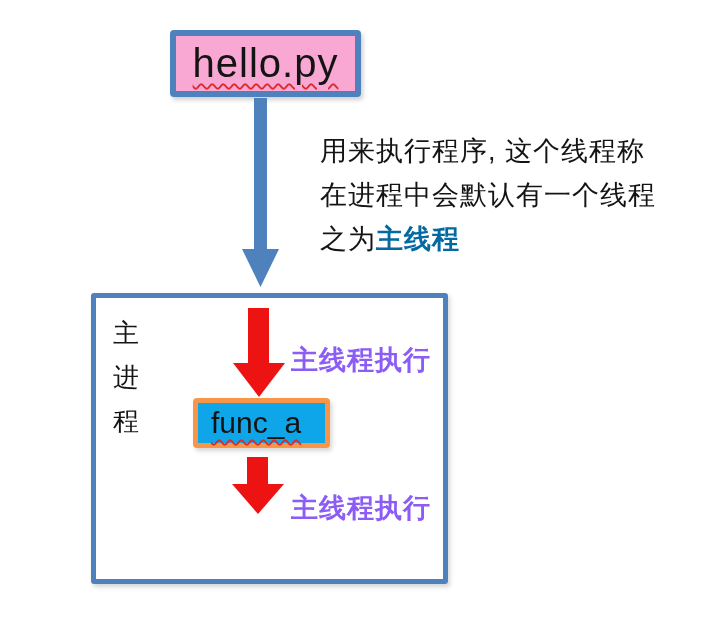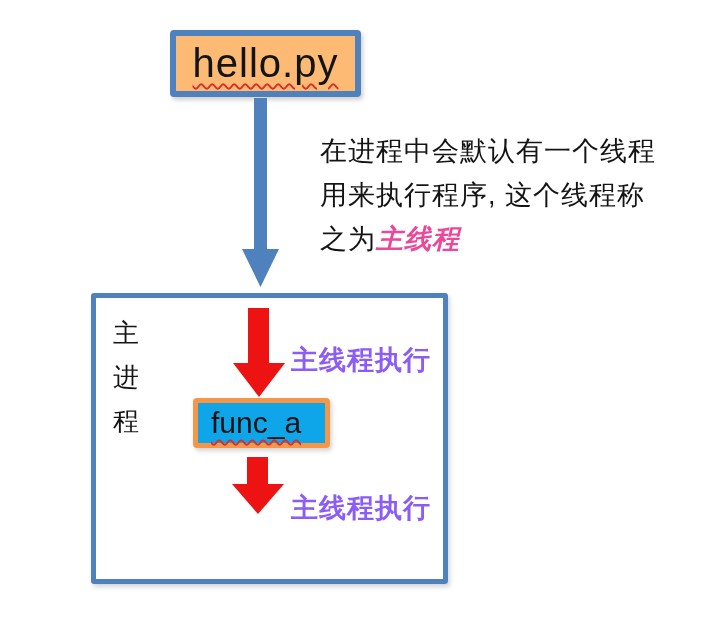--- a/index.html
+++ b/index.html
@@ -10,21 +10,21 @@
     overflow: hidden;
     font-family: "Liberation Sans", sans-serif;
   }
   .canvas { position: absolute; left: 0; top: 0; width: 720px; height: 617px; }
 
   
   .file-box {
     position: absolute; left: 170px; top: 30px;
     width: 191px; height: 67px;
     border: 6px solid #4F81BD; border-radius: 4px;
-    background: #fdba74;
+    background: #f9a8d4;
     display: flex; align-items: center; justify-content: center;
     box-shadow: 2px 3px 4px rgba(120,120,120,0.35);
   }
   .file-box .label { font-size: 40px; color: #141414; letter-spacing: 1px; }
 
   
   .squiggle {
     text-decoration: underline;
     text-decoration-style: wavy;
     text-decoration-color: #DB2B2B;
@@ -38,21 +38,21 @@
   .red-arrow-1 { left: 230px; top: 308px; }
   .red-arrow-2 { left: 228px; top: 457px; }
 
   
   .annotation {
     position: absolute; left: 320px; top: 129px;
     font-size: 27px; line-height: 44px;
     color: #141414; letter-spacing: 1px;
     white-space: nowrap;
   }
-  .annotation .hl { color: #ec4899; font-weight: bold; font-style: italic; }
+  .annotation .hl { color: #0369a1; font-weight: bold; }
 
   
   .process-box {
     position: absolute; left: 91px; top: 293px;
     width: 357px; height: 291px;
     border: 5px solid #4F81BD; border-radius: 3px;
     background: transparent;
     box-shadow: 2px 3px 4px rgba(120,120,120,0.3);
   }
   .process-label {
@@ -96,22 +96,22 @@
   <div class="file-box">
     <span class="label squiggle">hello.py</span>
   </div>
 
   <svg class="arrow blue-arrow" width="45" height="190" viewBox="0 0 45 190">
     <rect x="16" y="0" width="13" height="153" fill="#4F81BD"></rect>
     <polygon points="4,151 41,151 22.5,189" fill="#4F81BD"></polygon>
   </svg>
 
   <div class="annotation">
+    <div>用来执行程序, 这个线程称</div>
     <div>在进程中会默认有一个线程</div>
-    <div>用来执行程序, 这个线程称</div>
     <div><span>之为</span><span class="hl">主线程</span></div>
   </div>
 
   <div class="process-box"></div>
   <div class="process-label">主进程</div>
 
   <svg class="arrow red-arrow-1" width="58" height="90" viewBox="0 0 58 90">
     <rect x="18" y="0" width="21" height="57" fill="#EE1313"></rect>
     <polygon points="3,55 55,55 29,89" fill="#EE1313"></polygon>
   </svg>

